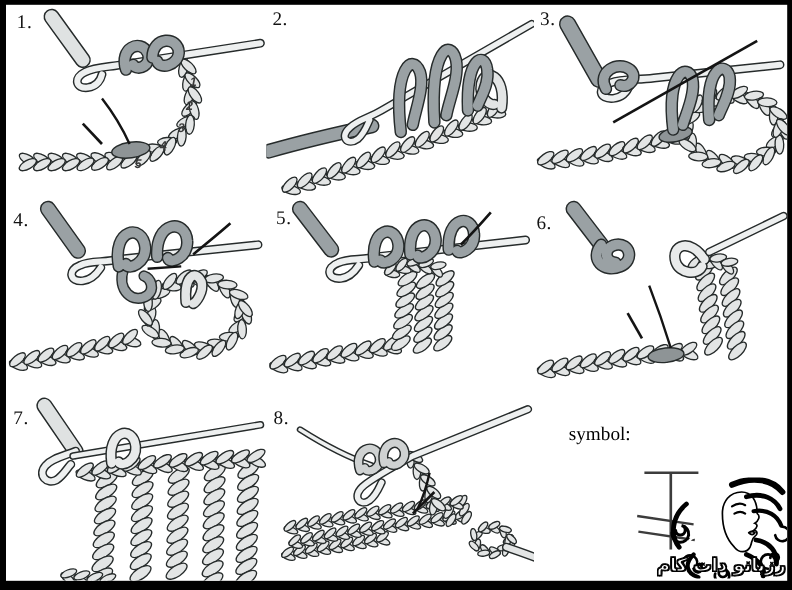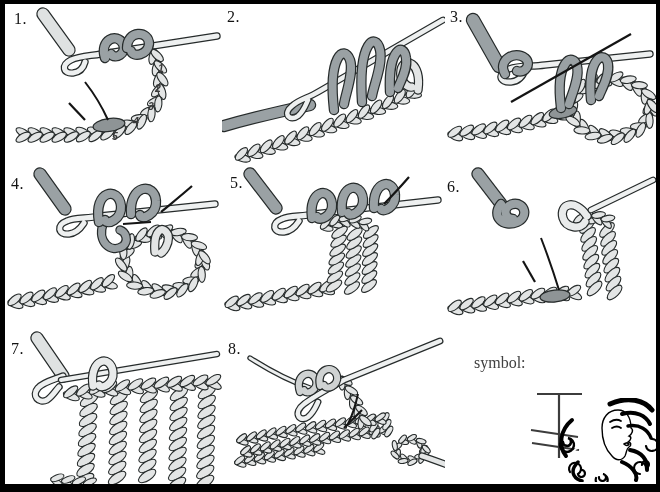--- a/index.html
+++ b/index.html
@@ -1,21 +1,21 @@
 <!DOCTYPE html>
 <html><head>
 <meta charset="utf-8">
 <style>
   html,body{margin:0;padding:0;background:#7a7a7a;}
   .frame{position:relative;width:660px;height:492px;background:#000;font-family:"Liberation Serif",serif;overflow:hidden;}
   .inner{position:absolute;left:5px;top:4px;width:651px;height:480px;background:#fff;overflow:hidden;}
   .cell{position:absolute;}
   .cell svg{position:absolute;left:0;top:0;}
   .step-label{position:absolute;font:16px "Liberation Serif",serif;color:#131313;letter-spacing:.5px;}
-  .symbol-label{position:absolute;font:16px "Liberation Serif",serif;color:#404040;}
+  .symbol-label{position:absolute;font:16px "Liberation Serif",serif;color:#000000;}
   .wm-logo{position:absolute;left:547px;top:394px;width:104px;height:84px;}
   .wm-text{position:absolute;left:538px;top:458px;width:116px;height:22px;text-align:center;
            direction:rtl;font:bold 15px "DejaVu Sans",sans-serif;color:#fff;
            -webkit-text-stroke:1px #000;
            text-shadow:-1px -1px 0 #000,1px -1px 0 #000,-1px 1px 0 #000,1px 1px 0 #000;
            z-index:5;}
   path{fill:none;}
 </style>
 </head>
 <body>
@@ -762,15 +762,16 @@
         <path stroke-width="1.8" d="M48,36 a5,5 0 1 0 6,3"></path>
       </g>
       <path fill="#fff" stroke="#000" stroke-width="1.4" d="M66,12 C56,12 50,20 50,30 C50,42 54,52 60,58 C64,63 70,63 73,58 C75,54 74,51 77,49 C80,47 79,44 76,44 C79,42 80,39 77,38 C80,36 82,32 79,30 C79,19 74,12 66,12 Z"></path>
       <g stroke="#000" fill="none" stroke-linecap="round">
         <path stroke-width="1.8" d="M60,30 q5,-3 9,0"></path>
         <path stroke-width="1.8" d="M58,24 q6,-4 11,-1"></path>
         <path stroke-width="1.6" d="M72,46 q3,-2 5,0 q-2,3 -5,0" fill="#000"></path>
       </g>
     </svg>
 
+    <div class="wm-text">رزبانو دات کام</div>
 
   </div>
 </div>
 
 </body></html>

